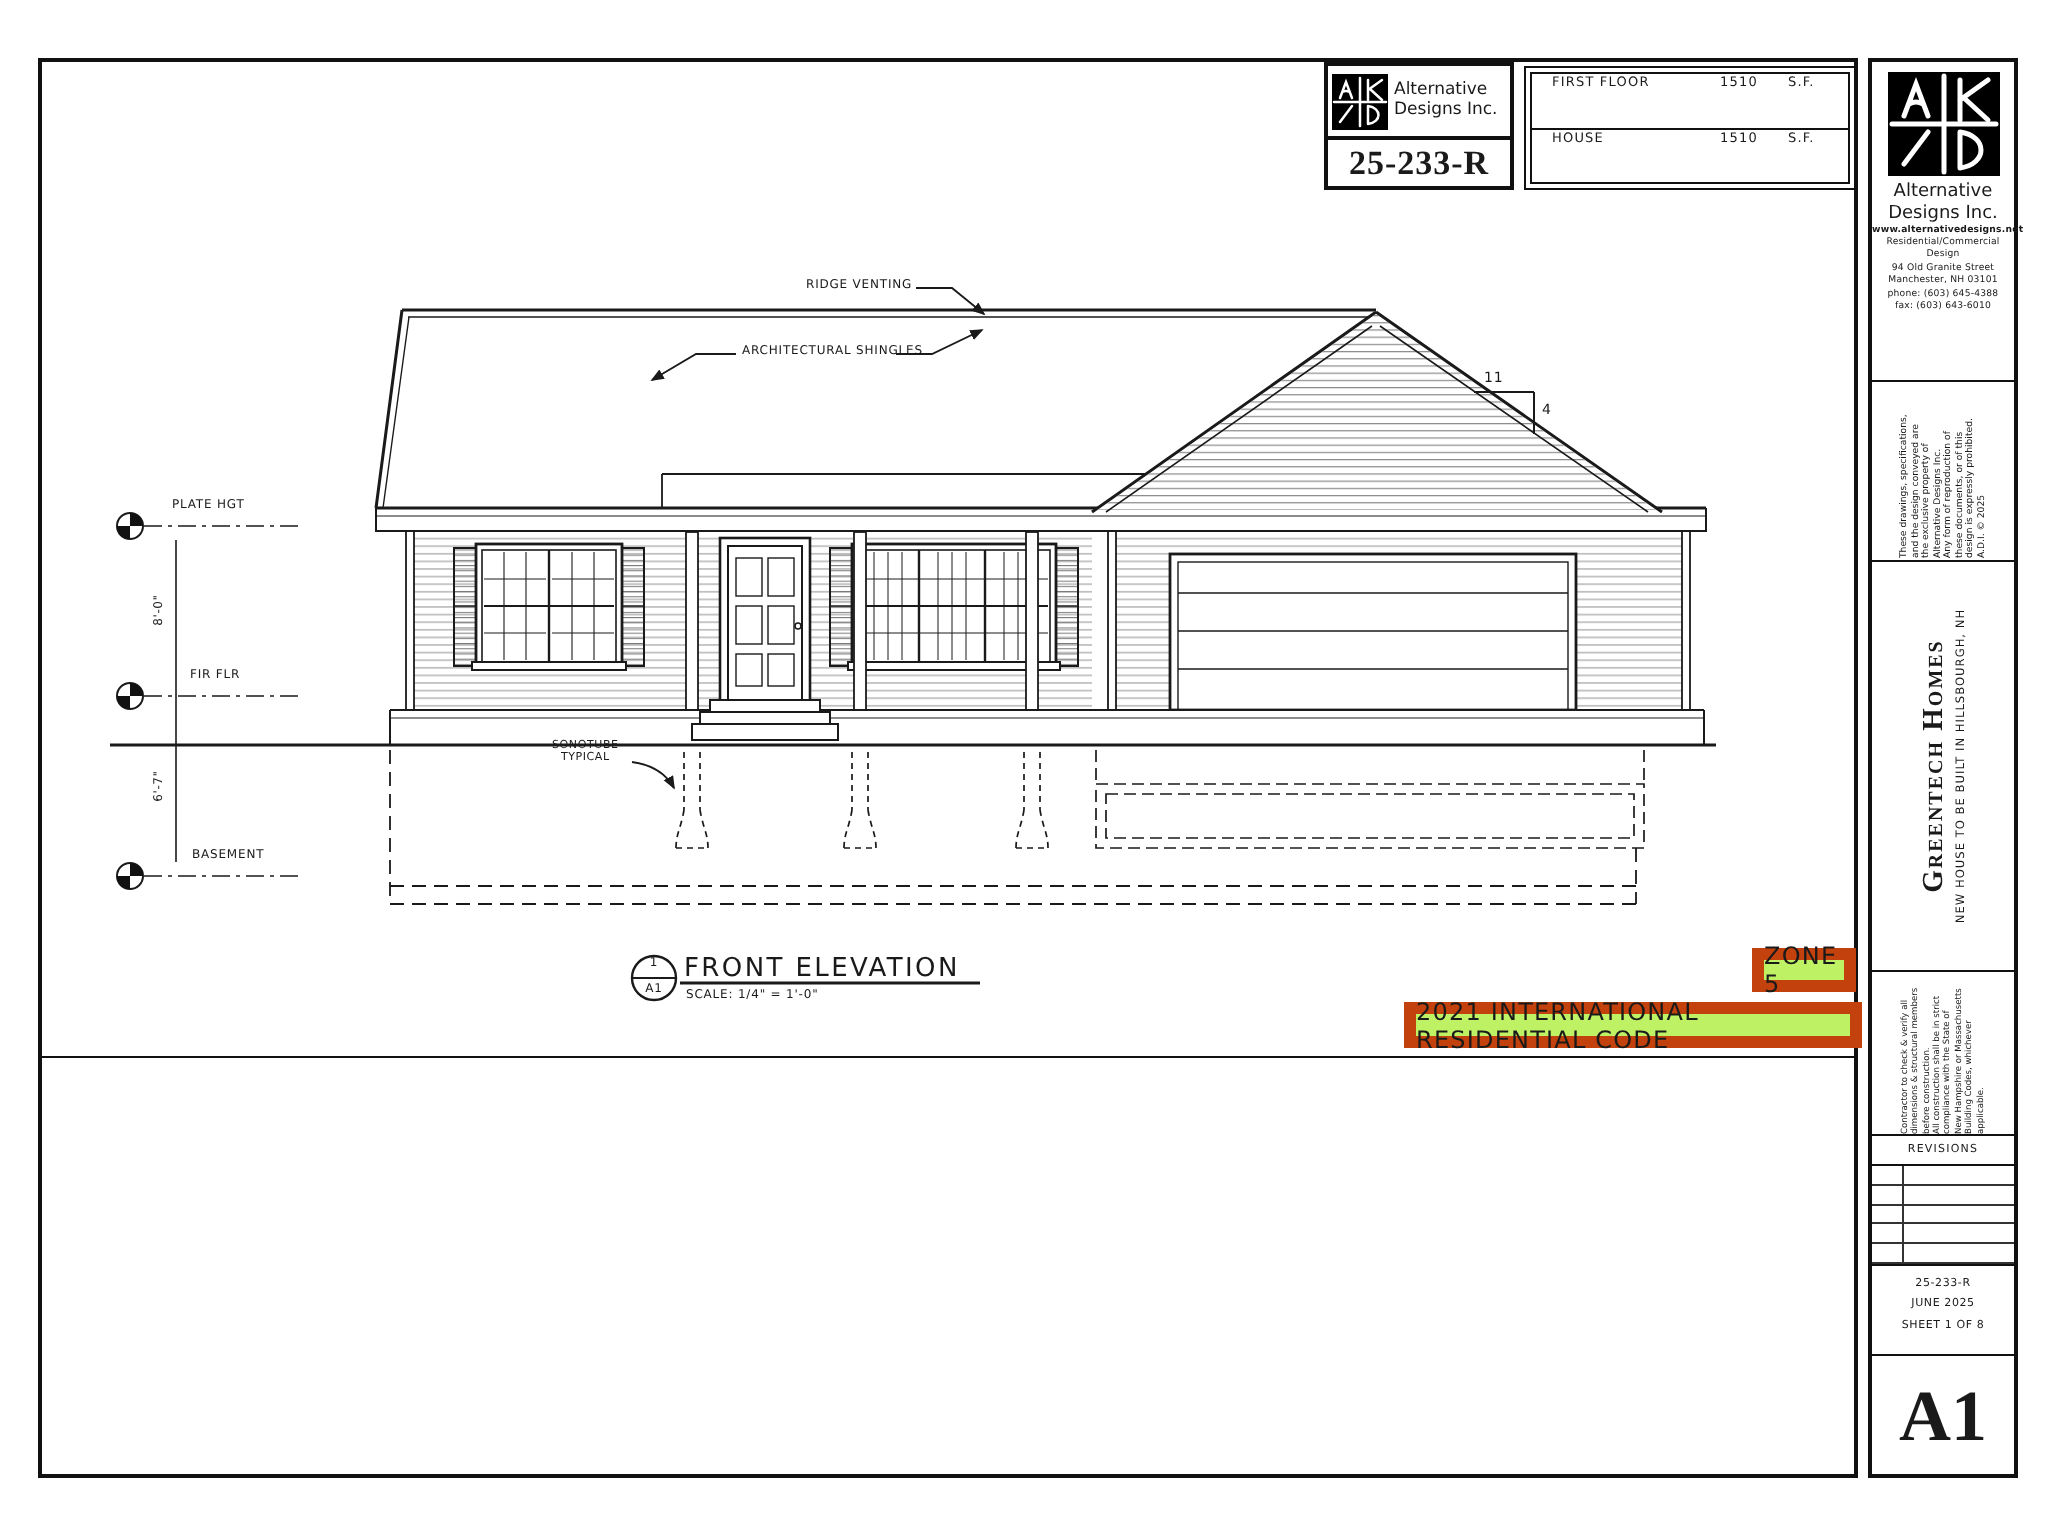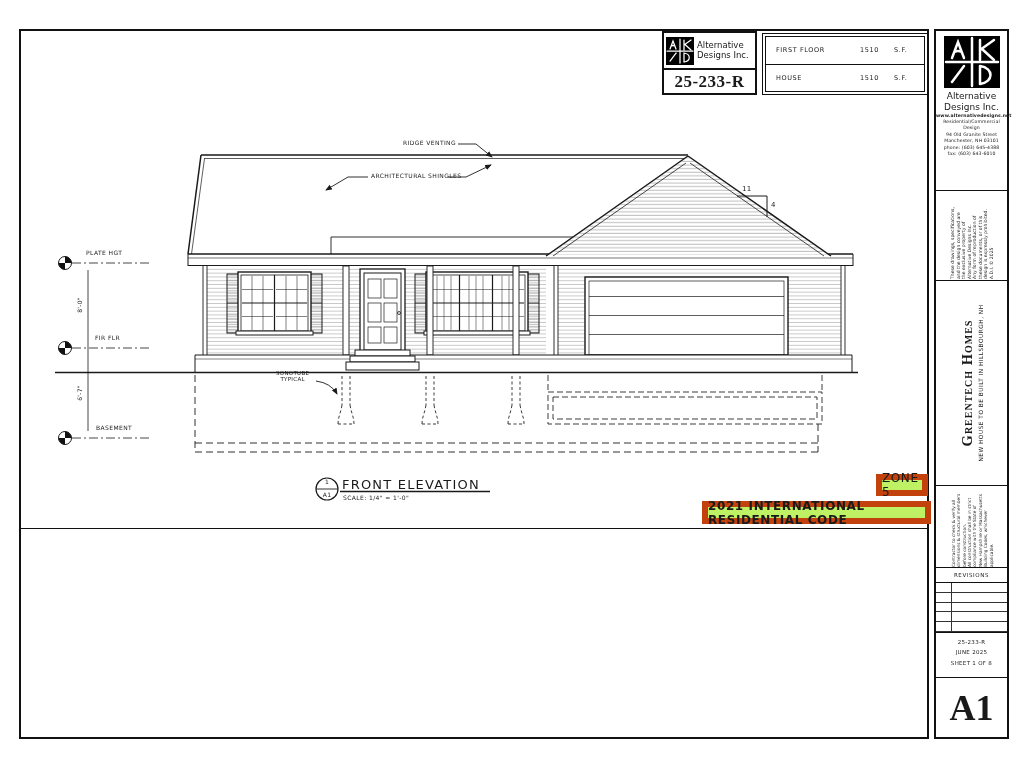--- a/index.html
+++ b/index.html
@@ -15,21 +15,21 @@
   .codebox { position:absolute; border:6px solid #c2410c; display:flex; align-items:center;
              justify-content:center; font-size:12px; letter-spacing:0.6px; background:#bef264; }
   
   .tb-left { position:absolute; left:662px; top:31px; width:95px; height:64px; border:2px solid #111; background:#fff; }
   .tb-left .row1 { height:37px; border-bottom:2px solid #111; display:flex; align-items:center; padding:2px; gap:3px; }
   .tb-left .row1 .nm { font-size:8.5px; line-height:1.1; letter-spacing:0; }
   .tb-left .row2 { height:23px; display:flex; align-items:center; justify-content:center;
                    font-family:"Liberation Serif", serif; font-weight:bold; font-size:17px; letter-spacing:0.5px; }
   .tb-right { position:absolute; left:762px; top:33px; width:166px; height:62px; border:1.5px solid #111; padding:2px; background:#fff; }
   .tb-right .inner { width:100%; height:100%; border:1px solid #111; display:flex; flex-direction:column; }
-  .tb-right .arow { flex:1; display:flex; align-items:center; padding:0 10px; font-size:6.5px; letter-spacing:0.6px; }
+  .tb-right .arow { flex:1; display:flex; padding:0 10px; font-size:6.5px; letter-spacing:0.6px; }
   .tb-right .arow:first-child { border-bottom:1px solid #111; }
   .tb-right .arow .al { flex:1; } .tb-right .arow .av { width:34px; } .tb-right .arow .au { width:20px; }
   
   #sidebar { position:absolute; left:934px; top:29px; width:75px; height:710px; border:2.5px solid #111;
              background:#fff; display:flex; flex-direction:column; }
   .sb-sec { width:100%; position:relative; }
   .bb { border-bottom:1.5px solid #111; }
   .sb-firm { height:160px; text-align:center; }
   .sb-logo { width:56px; height:52px; background:#000; margin:5px auto 3px auto; }
   .sb-name { font-size:9px; line-height:1.2; }
@@ -217,21 +217,21 @@
   <div class="dim-rot" style="left:55px; top:369px; width:48px; height:48px;">6'-7"</div>
   <div class="lbl2" style="left:276px; top:370px;">SONOTUBE
 TYPICAL</div>
 
   <div class="lbl" style="left:321px; top:478px; width:12px; text-align:center; font-size:6px;">1</div>
   <div class="lbl" style="left:319px; top:491px; width:16px; text-align:center; font-size:6px;">A1</div>
   <div class="lbl" style="left:342px; top:477px; font-size:13px; letter-spacing:1.2px;">FRONT ELEVATION</div>
   <div class="lbl" style="left:343px; top:494px;">SCALE: 1/4" = 1'-0"</div>
 
   <div class="codebox" style="left:876px; top:474px; width:52px; height:22px;">ZONE 5</div>
-  <div class="codebox" style="left:702px; top:501px; width:229px; height:23px;font-weight:bold;">2021 INTERNATIONAL RESIDENTIAL CODE</div>
+  <div class="codebox" style="left:702px; top:501px; width:229px; height:23px;">2021 INTERNATIONAL RESIDENTIAL CODE</div>
 
   <div class="tb-left">
     <div class="row1">
       <svg width="28" height="28" viewBox="0 0 56 52" style="background:#000; flex:none;">
         <g stroke="#fff" stroke-width="2.5" fill="none" stroke-linecap="round">
           <path d="M28,2 V50 M2,26 H54"></path>
           <path d="M8,22 L14,6 L20,22 M10.5,16 A7,7 0 0 1 17.5,16"></path>
           <path d="M36,4 V24 M36,14 L50,4 M38,13 L50,24"></path>
           <path d="M8,46 L20,30"></path>
           <path d="M36,30 V48 M36,30 C50,32 50,46 36,48"></path>

